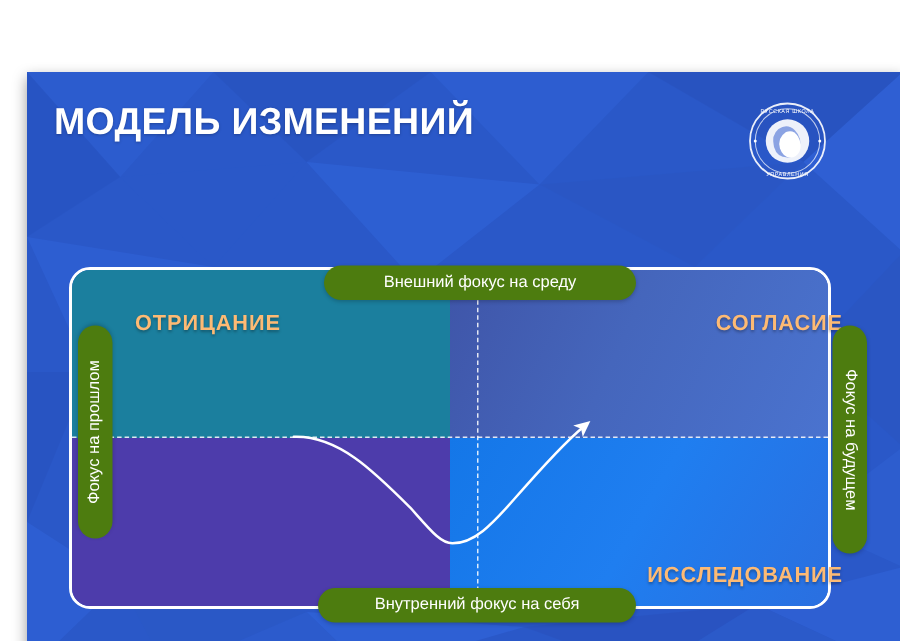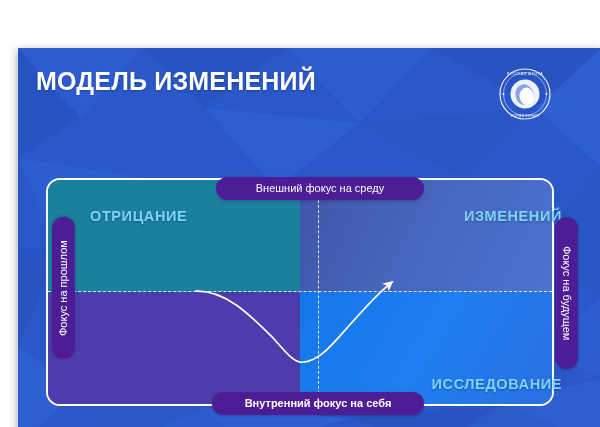--- a/index.html
+++ b/index.html
@@ -32,44 +32,44 @@
     border:2px solid #ffffff; border-radius:14px;
     box-sizing:border-box; overflow:hidden;
   }
   .q{position:absolute;width:50%;height:50%;}
   .q1{left:0;  top:0;  background:#1b7f9e;}                                            
   .q2{left:50%;top:0;  background:linear-gradient(115deg,#3f55a8 0%,#4566bc 45%,#4a73cf 100%);} 
   .q3{left:0;  top:50%;background:#4d3cab;}                                            
   .q4{left:50%;top:50%;background:linear-gradient(120deg,#1477e8 0%,#1f7ef0 50%,#2a6fe0 100%);} 
 
   .qlabel{
-    position:absolute; color:#7dd3fc; font-size:14.5px; font-weight:bold;
+    position:absolute; color:#fdba74; font-size:14.5px; font-weight:bold;
     letter-spacing:.6px; white-space:nowrap; text-shadow:0 1px 2px rgba(0,0,0,.30);
   }
   .lab-denial{left:72px;  top:160px;}
   .lab-accept{right:40px; top:160px;}
   .lab-resist{left:80px;  top:328px;}
   .lab-explore{right:40px;top:328px;}
 
   
   .dash-h{position:absolute;left:30px;top:243px;width:504px;height:0;border-top:1.5px dashed rgba(255,255,255,.85);}
   .dash-v{position:absolute;left:300px;top:132px;width:0;height:224px;border-left:1.5px dashed rgba(255,255,255,.85);}
 
   
   .curve{position:absolute;left:28px;top:130px;width:508px;height:228px;overflow:visible;pointer-events:none;}
 
   
   .pill{
-    position:absolute; background:#4c1d95; color:#ffffff;
+    position:absolute; background:#4d7c0f; color:#ffffff;
     font-size:11px; line-height:1; white-space:nowrap;
     display:flex; align-items:center; justify-content:center;
     border-radius:999px; box-shadow:0 1px 3px rgba(0,0,0,.22);
   }
   .pill-top{left:198px; top:129px; width:208px; height:23px;}
-  .pill-bottom{left:194px; top:344px; width:212px; height:23px;font-weight:bold;}
+  .pill-bottom{left:194px; top:344px; width:212px; height:23px;}
   .pill-left{
     left:34px; top:169px; width:23px; height:142px;
     writing-mode:vertical-rl; transform:rotate(180deg);
   }
   .pill-right{
     left:537px; top:169px; width:23px; height:152px;
     writing-mode:vertical-rl;
   }
 </style>
 </head>
@@ -127,21 +127,21 @@
     <div class="q q1"></div>
     <div class="q q2"></div>
     <div class="q q3"></div>
     <div class="q q4"></div>
   </div>
 
   <div class="dash-h"></div>
   <div class="dash-v"></div>
 
   <div class="qlabel lab-denial">ОТРИЦАНИЕ</div>
-  <div class="qlabel lab-accept">ИЗМЕНЕНИЙ</div>
+  <div class="qlabel lab-accept">СОГЛАСИЕ</div>
   <div class="qlabel lab-explore">ИССЛЕДОВАНИЕ</div>
 
   <svg class="curve" viewBox="0 0 600 427">
     <defs>
       <marker id="arrowhead" markerWidth="7" markerHeight="7" refX="2.6" refY="3" orient="auto">
         <path d="M0,0 L6.5,3 L0,6 L1.6,3 z" fill="#ffffff"></path>
       </marker>
     </defs>
     <path d="M105,212 C 160,210 205,255 250,300 C 275,328 288,345 303,345
              C 330,345 352,322 380,290 C 415,250 448,215 466,200" fill="none" stroke="#ffffff" stroke-width="3.1" stroke-linecap="round" marker-end="url(#arrowhead)"></path>

